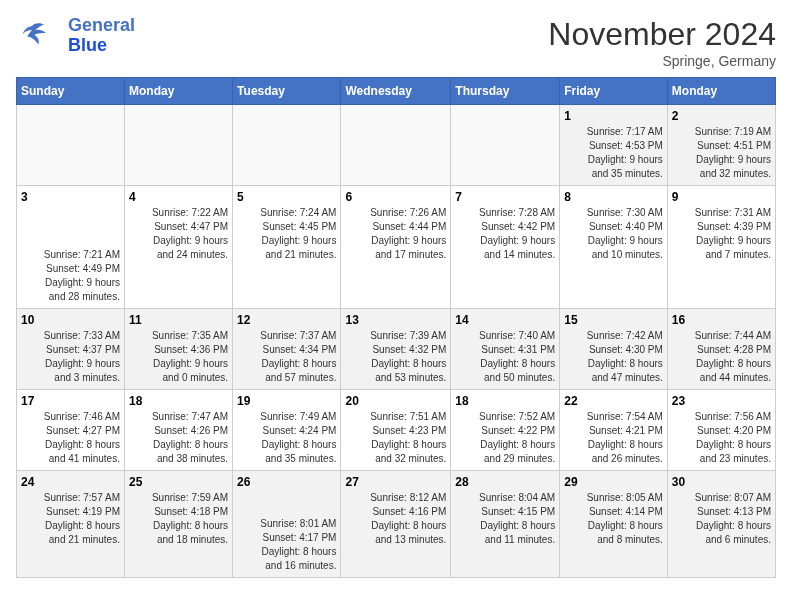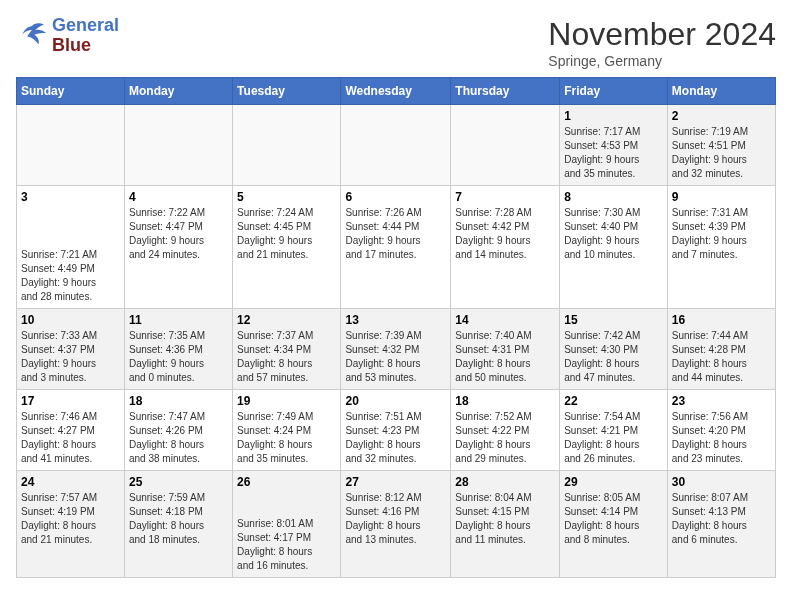--- a/index.html
+++ b/index.html
@@ -12,37 +12,38 @@
     }
     .header {
       display: flex;
       justify-content: space-between;
       align-items: flex-start;
       margin-bottom: 8px;
     }
     .logo {
       display: flex;
       align-items: center;
-      gap: 4px;
+      gap: 20px;
       justify-content: flex-end;
     }
     .logo-text {
       font-size: 18px;
       font-weight: bold;
       color: #333;
       line-height: 1.1;
     }
     .logo-text span {
       color: #4472c4;
     }
     .logo-bird {
       width: 32px;
       height: 28px;
     }
     .title-section {
+      text-align: right;
     }
     .month-title {
       font-size: 32px;
       font-weight: normal;
       color: #333;
     }
     .location {
       font-size: 14px;
       color: #555;
     }
@@ -76,36 +77,37 @@
     }
     .day-num {
       font-weight: bold;
       font-size: 12px;
       margin-bottom: 2px;
     }
     .day-info {
       font-size: 10px;
       line-height: 1.4;
       color: #333;
+      text-align: right;
     }
     .empty-cell {
       background: #f9f9f9 !important;
     }
   </style>
 </head>
 <body>
 
 <div class="header">
   <div class="logo">
     <svg class="logo-bird" viewBox="0 0 40 35" xmlns="http://www.w3.org/2000/svg">
       <path d="M20 5 C22 2, 28 0, 35 3 C30 5, 26 8, 24 10 C28 9, 34 10, 38 14 C33 13, 27 14, 23 16 C26 18, 30 22, 28 28 C24 22, 18 18, 14 18 C16 15, 18 12, 20 10 C16 10, 10 12, 8 16 C10 10, 14 6, 20 5Z" fill="#4472c4"></path>
     </svg>
     <div class="logo-text">
       <div><span>General</span></div>
-      <div><span style="color:#7f1d1d">Blue</span></div>
+      <div><span style="color:#1d4ed8">Blue</span></div>
     </div>
   </div>
   <div class="title-section">
     <div class="month-title">November 2024</div>
     <div class="location">Springe, Germany</div>
   </div>
 </div>
 
 <table>
   <thead>

